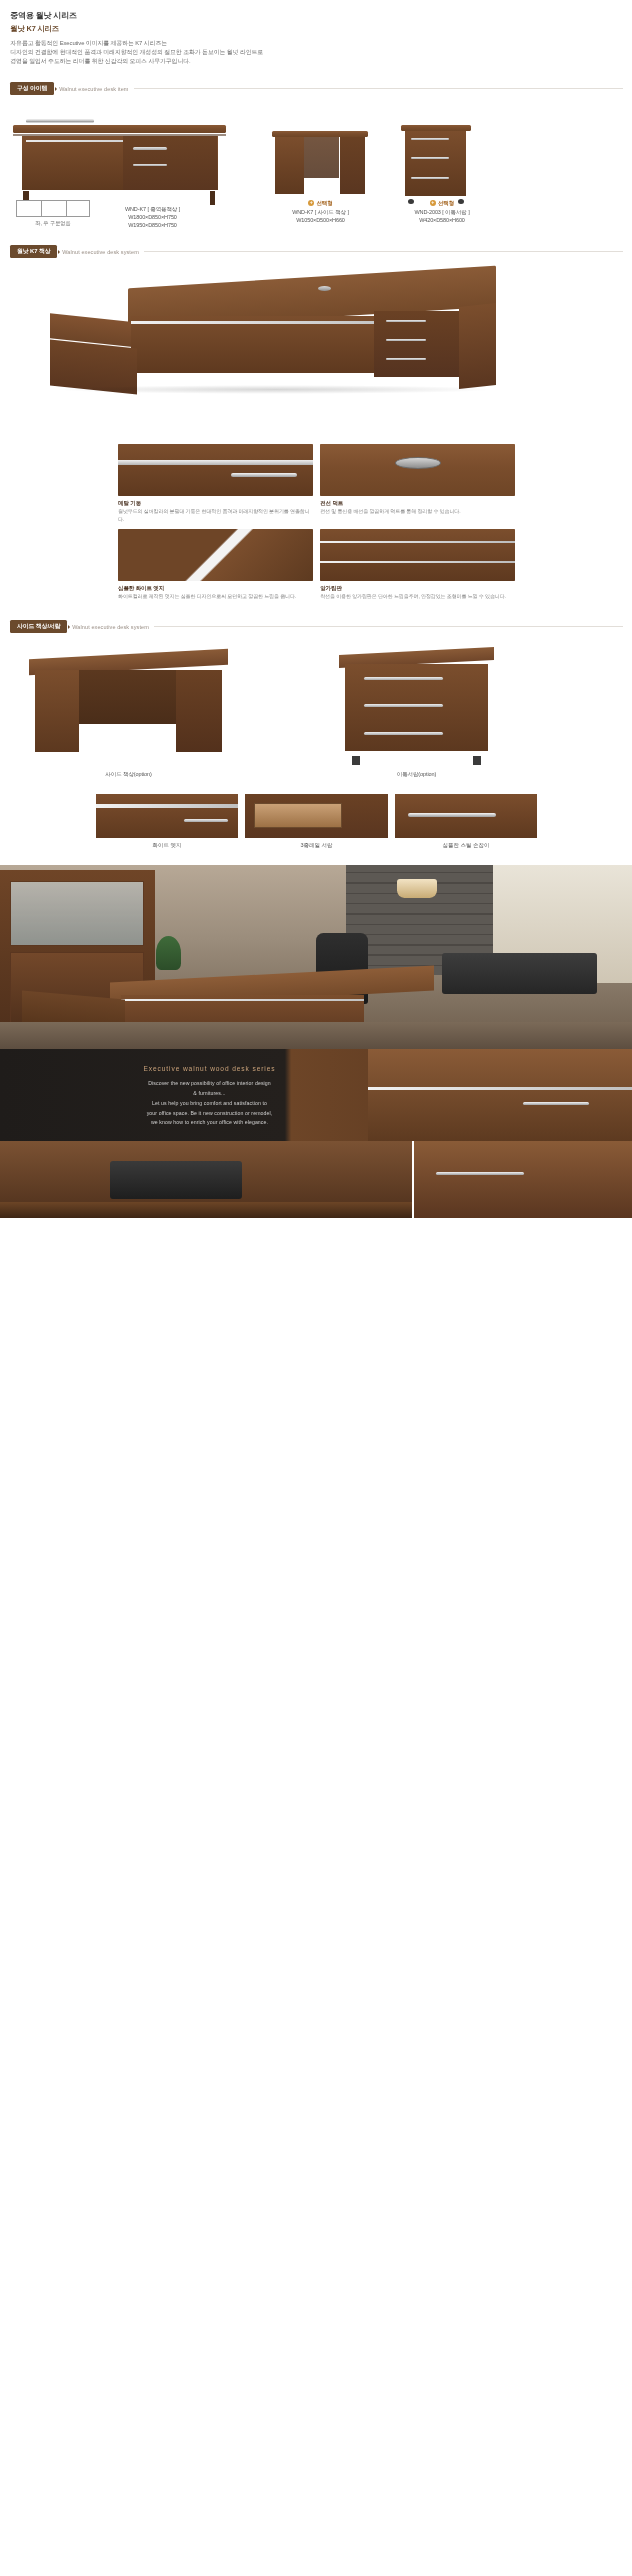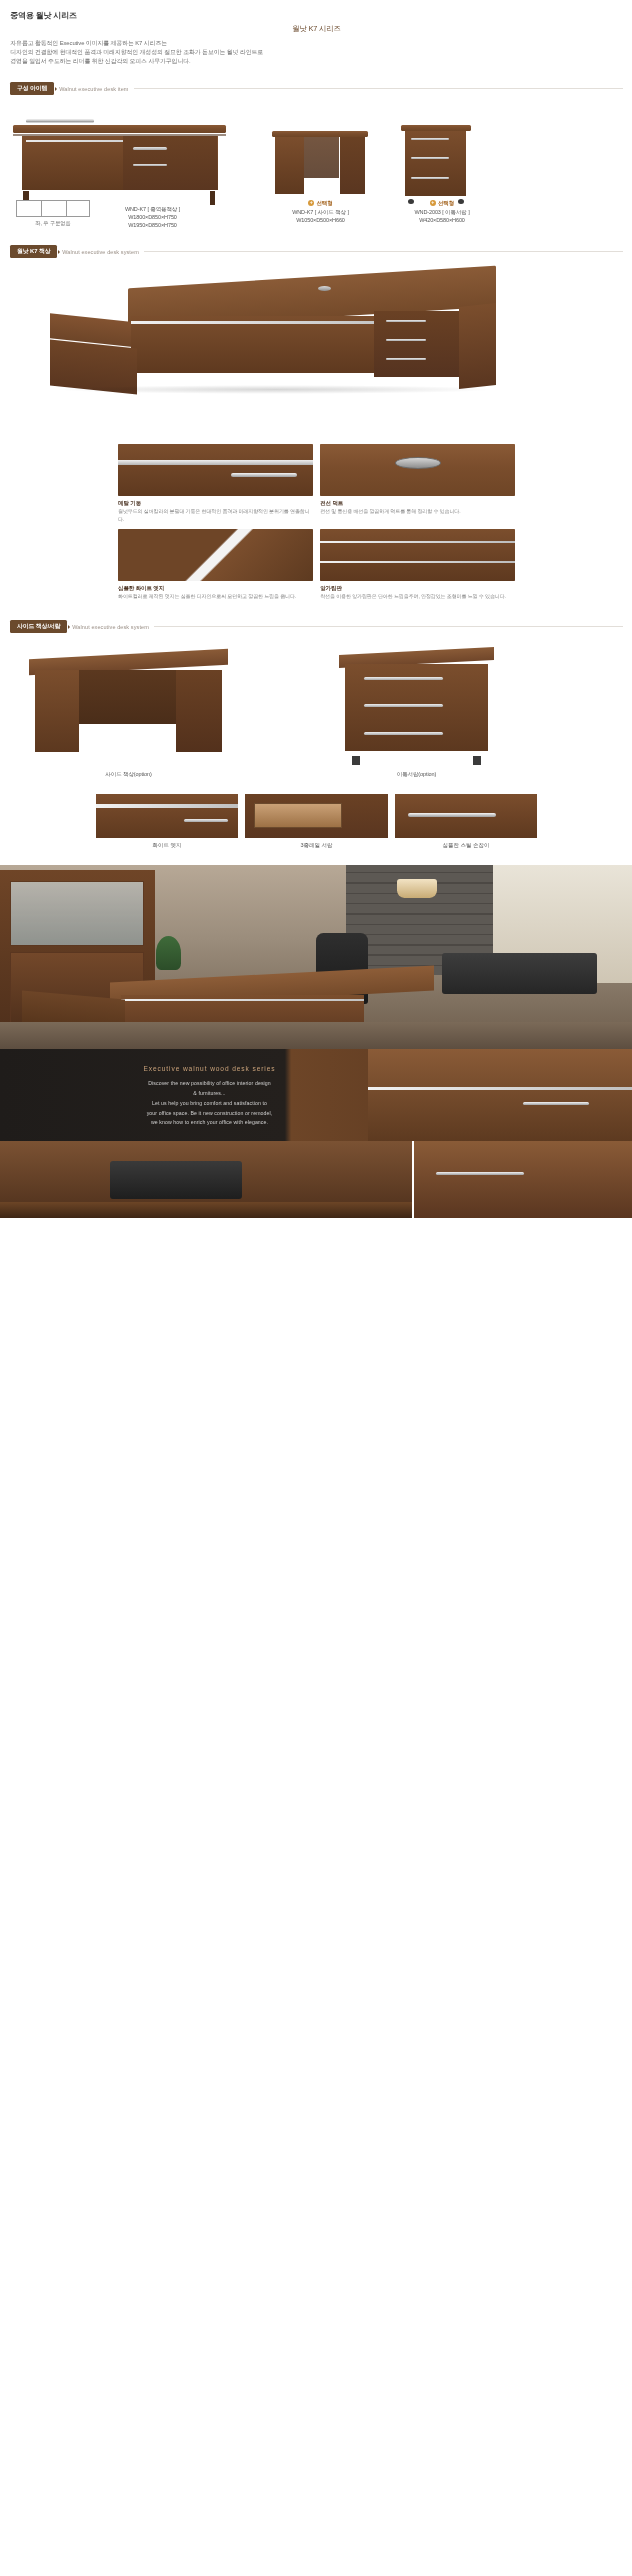--- a/index.html
+++ b/index.html
@@ -12,21 +12,21 @@
     -webkit-font-smoothing:antialiased;
   }
   .page { width:633px; position:relative;border-radius:20px; }
 
   
   .intro { padding:10.3px 10.3px 0 10.3px; }
   .intro h1 {
     font-size:8px; font-weight:bold; color:#3a3a3a; margin:0 0 2.9px 0; letter-spacing:-0.2px;
   }
   .intro h2 {
-    font-size:7.4px; font-weight:normal; color:#6b4a2d; margin:0 0 4.4px 0; letter-spacing:-0.2px;text-align:center;
+    font-size:7.4px; font-weight:bold; color:#6b4a2d; margin:0 0 4.4px 0; letter-spacing:-0.2px;
   }
   .intro p {
     font-size:5.9px; line-height:1.55; color:#6a6a6a; margin:0; letter-spacing:-0.1px;
   }
 
   
   .sec-head { display:flex; align-items:center; gap:5.2px; padding:0 10.3px; margin-top:16px; }
   .sec-tag {
     background:#6b4a2d; color:#fff; font-size:5.9px; font-weight:bold;
     padding:2.2px 6.6px; border-radius:1.5px; letter-spacing:-0.1px; white-space:nowrap;

